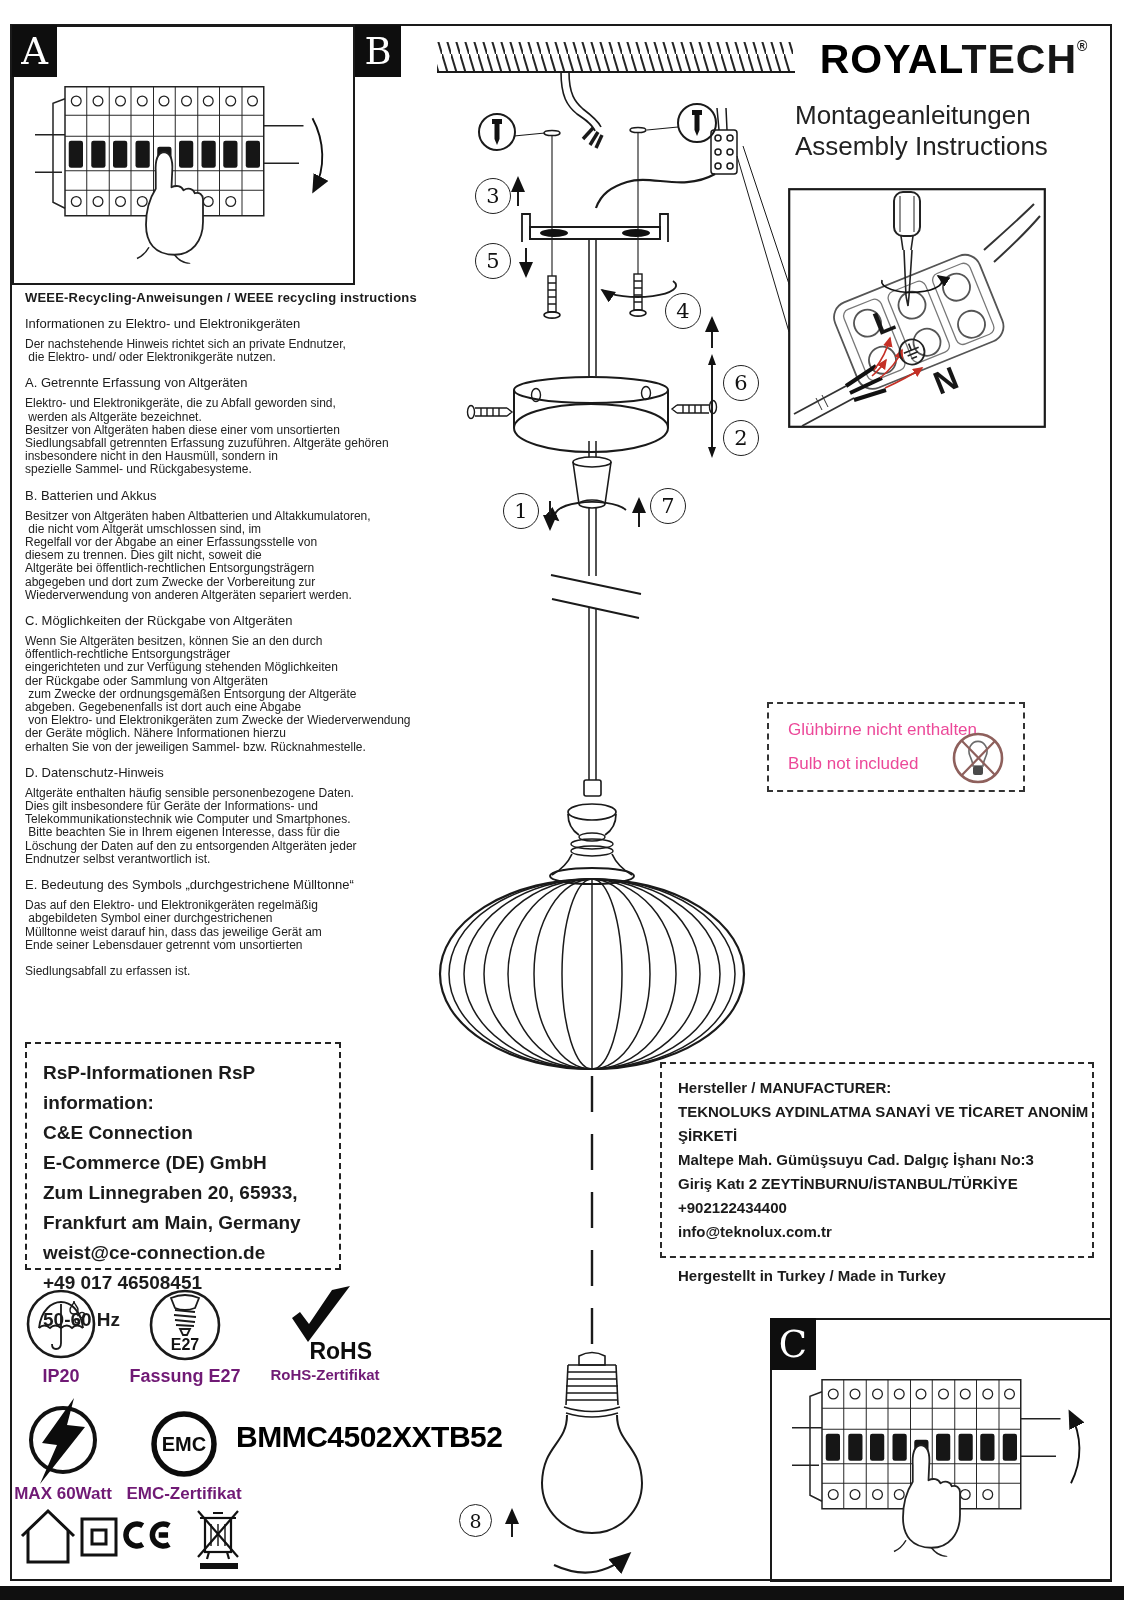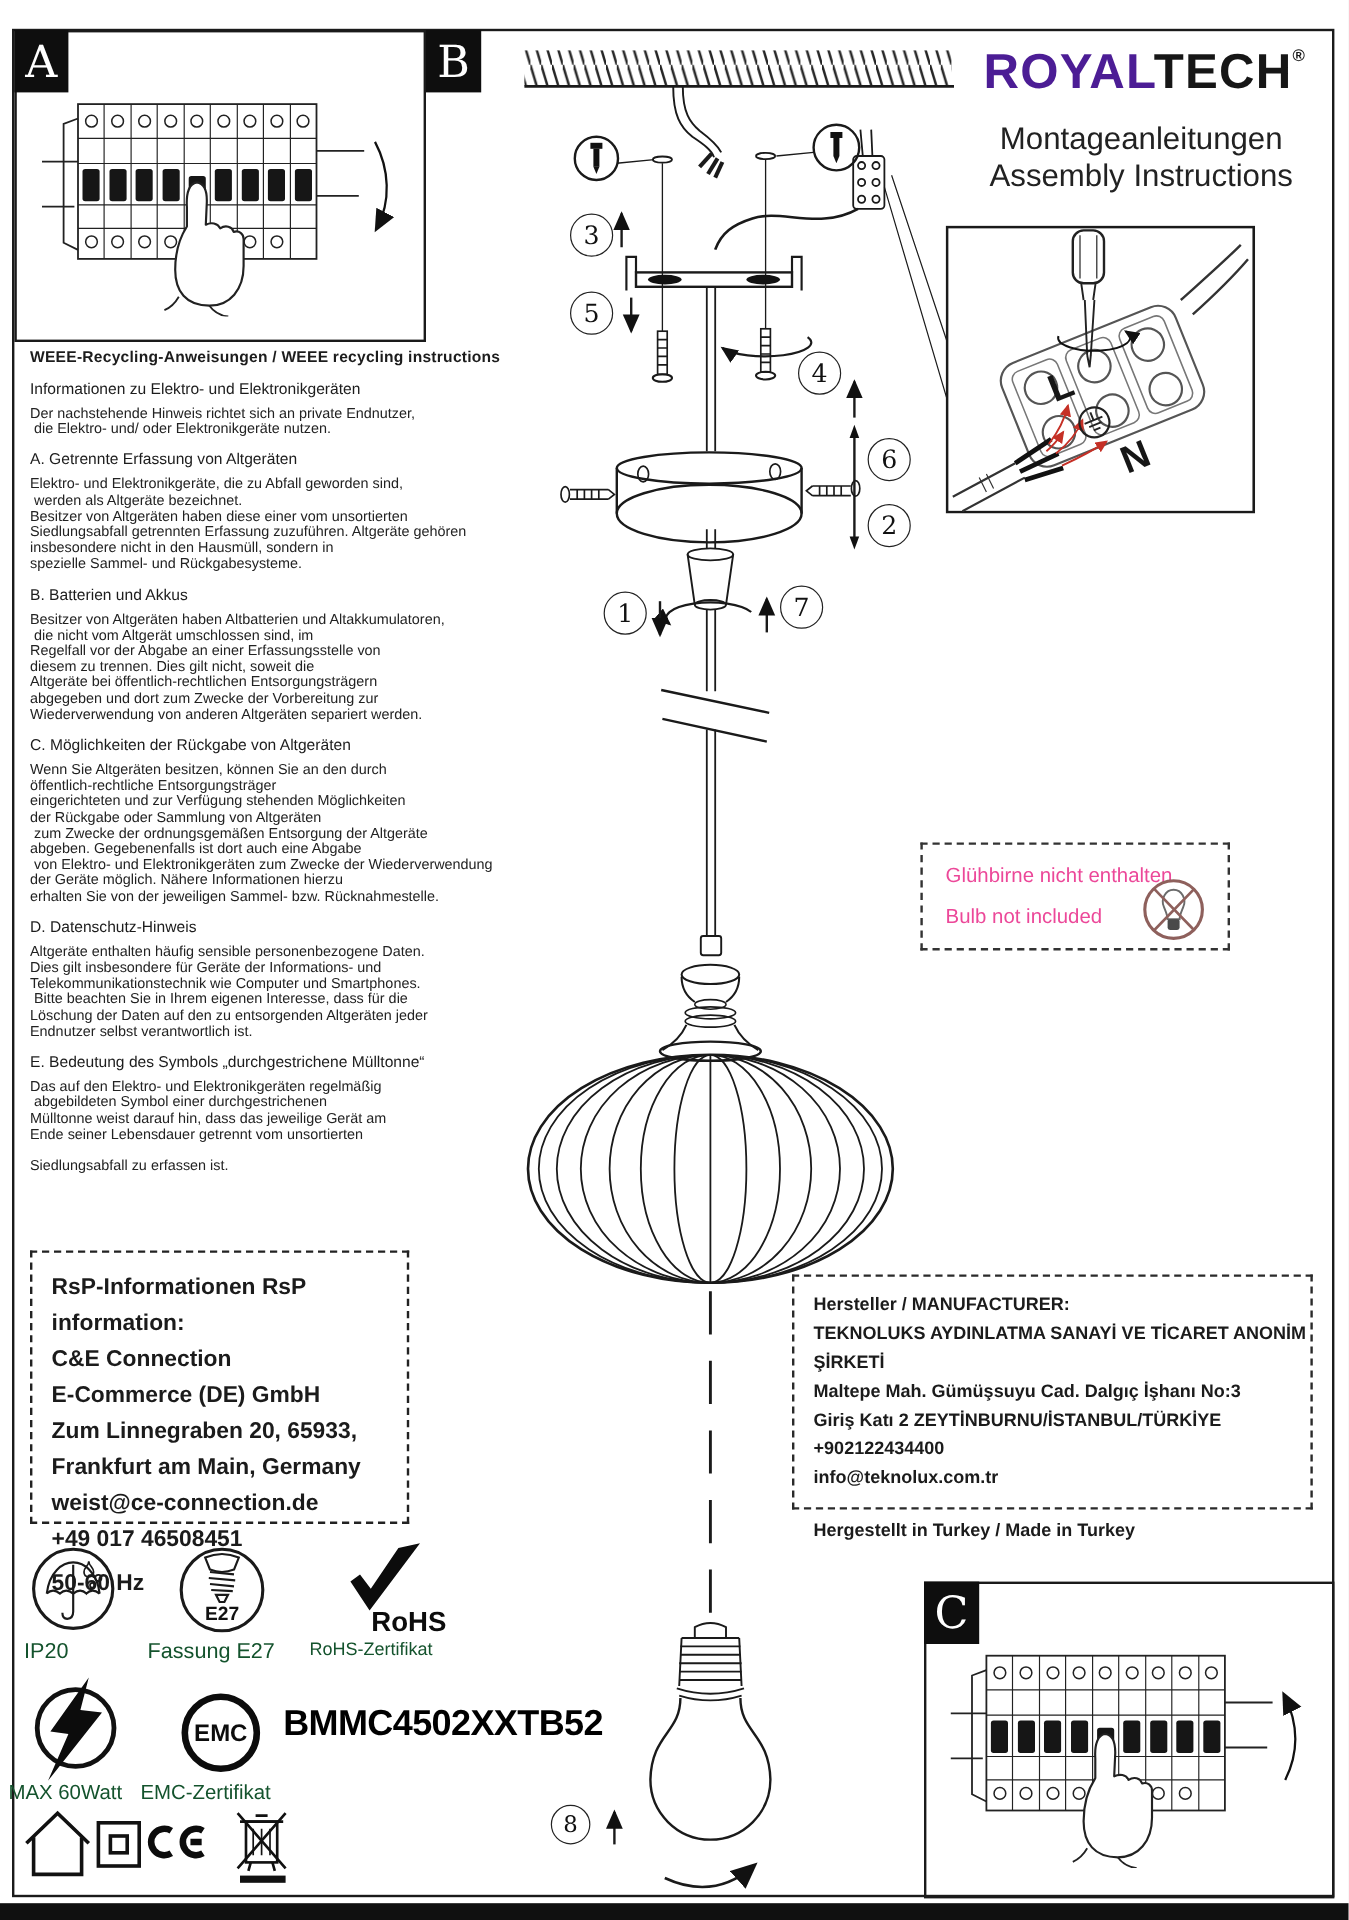--- a/index.html
+++ b/index.html
@@ -7,39 +7,39 @@
         font-family:"Liberation Sans",sans-serif;color:#1c1c1c;overflow:hidden}
   .abs{position:absolute}
   .box{position:absolute;border:2px solid #1a1a1a}
   .seclabel{position:absolute;background:#0e0e0e;color:#fff;
             font-family:"DejaVu Serif",serif;display:flex;align-items:center;justify-content:center}
   .step{position:absolute;width:34px;height:34px;border:1.7px solid #222;border-radius:50%;
         display:flex;align-items:center;justify-content:center;
         font-family:"DejaVu Serif",serif;font-size:21px;color:#111}
   .brand{position:absolute;left:798px;top:36px;width:312px;text-align:center;
          font-weight:bold;font-size:41px;letter-spacing:1px;white-space:nowrap}
-  .brand .royal{color:#4c1d95}
+  .brand .royal{color:#000000}
   .brand .tech{color:#161616}
   .brand .reg{font-size:14px;vertical-align:22px;color:#161616}
-  .doc-title{position:absolute;left:795px;top:100px;width:312px;text-align:center;
+  .doc-title{position:absolute;left:795px;top:100px;width:312px;
              font-size:26px;line-height:31px;font-weight:500;color:#222}
   .weee{position:absolute;left:25px;top:290px;width:440px}
   .w-title{font-size:13px;font-weight:700;margin:0 0 4px 0;letter-spacing:.2px}
   .w-h{font-size:13px;font-weight:400;margin:11px 0 7px 0}
   .w-b{font-size:12px;line-height:13.2px;white-space:pre-wrap;color:#222}
   .rsp{position:absolute;left:25px;top:1042px;width:316px;height:228px;
        border:2.4px dashed #222;padding:14px 0 0 16px;box-sizing:border-box;
        font-size:19px;line-height:30px;font-weight:700;color:#1b1b1b}
   .mfr{position:absolute;left:660px;top:1062px;width:434px;height:196px;
        border:2px dashed #2a2a2a;padding:12px 0 0 16px;box-sizing:border-box;
        font-size:15px;line-height:24px;font-weight:700;color:#1b1b1b}
   .bulbnote{position:absolute;left:767px;top:702px;width:258px;height:90px;
             border:2px dashed #333;box-sizing:border-box;padding:9px 0 0 19px;
             font-size:17px;line-height:34px;color:#ec4899}
-  .lbl{position:absolute;font-weight:400;text-align:left;color:#14532d}
+  .lbl{position:absolute;font-weight:700;text-align:center;color:#701a75}
   .model{position:absolute;left:236px;top:1420px;font-size:30px;font-weight:700;
          letter-spacing:-.5px;color:#000}
   .rohs-word{position:absolute;left:280px;top:1338px;width:92px;text-align:right;
              font-size:23px;font-weight:800;color:#0c0c0c}
   .botbar{position:absolute;left:0;top:1586px;width:1124px;height:14px;background:#101010}
   svg{display:block}
 </style>
 </head>
 <body>
 

